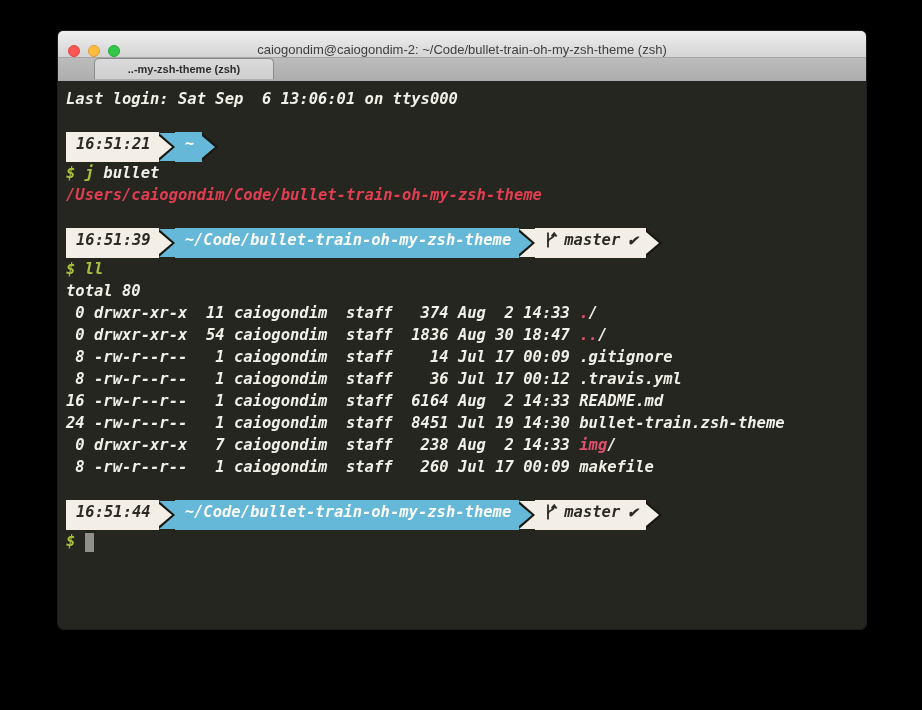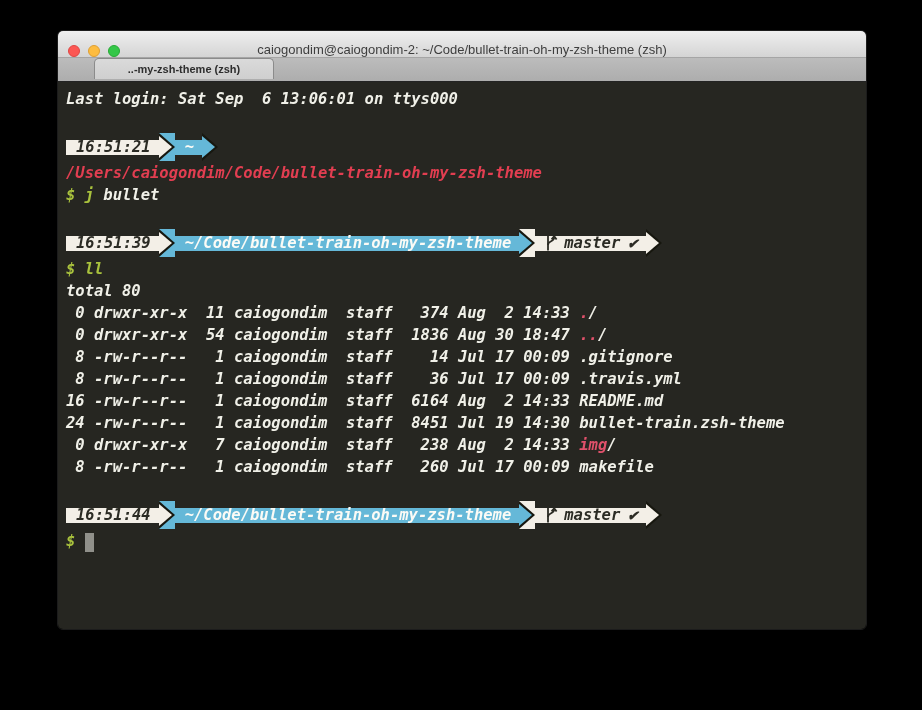--- a/index.html
+++ b/index.html
@@ -56,21 +56,21 @@
   }
   .term-line{white-space:pre;height:22px;}
   .term-line.blank{height:22px;}
   .seg-fg{color:#f0f0e8;}
   .seg-green{color:#a9c23d;}
   .seg-red{color:#e23e51;}
   .seg-pink{color:#e0516b;}
   
   .prompt-line{display:flex;align-items:center;height:30px;margin:0;}
   .pseg{
-    display:flex;align-items:center;height:15px;padding:0 8px 0 10px;
+    display:flex;align-items:center;height:24px;padding:0 8px 6px 10px;
     color:#2b2b24;white-space:pre;
   }
   .pseg.cream{background:#f3efe7;}
   .pseg.blue{background:#65b8d8;color:#fbfbf6;}
   .sep{position:relative;width:16px;height:28px;background:var(--next);flex:0 0 16px;}
   .sep::before{
     content:"";position:absolute;left:0;top:0;width:0;height:0;
     border-top:14px solid transparent;border-bottom:14px solid transparent;
     border-left:16px solid #17170f;
   }
@@ -105,41 +105,41 @@
   </div>
   <div class="screen" id="screen">
       <div class="term-line"><span class="seg-fg">Last login: Sat Sep  6 13:06:01 on ttys000</span></div>
       <div class="term-line blank"></div>
       <div class="prompt-line">
         <span class="pseg cream">16:51:21</span>
         <span class="sep" style="--prev: #f3efe7; --next: #65b8d8;"></span>
         <span class="pseg blue">~</span>
         <span class="sep" style="--prev: #65b8d8; --next: #262621;"></span>
       </div>
+      <div class="term-line"><span class="seg-green">$</span><span class="seg-fg"> </span><span class="seg-green">j</span><span class="seg-fg"> bullet</span></div>
       <div class="term-line"><span class="seg-red">/Users/caiogondim/Code/bullet-train-oh-my-zsh-theme</span></div>
-      <div class="term-line"><span class="seg-green">$</span><span class="seg-fg"> </span><span class="seg-green">j</span><span class="seg-fg"> bullet</span></div>
       <div class="term-line blank"></div>
       <div class="prompt-line">
         <span class="pseg cream">16:51:39</span>
         <span class="sep" style="--prev: #f3efe7; --next: #65b8d8;"></span>
         <span class="pseg blue">~/Code/bullet-train-oh-my-zsh-theme</span>
         <span class="sep" style="--prev: #65b8d8; --next: #f3efe7;"></span>
         <span class="pseg cream"><svg id="branch-icon-tpl" class="git-icon" width="13" height="18" viewBox="0 0 13 18" fill="none">
     <path d="M3 1.5 V16.5" stroke="#2b2b24" stroke-width="1.8"></path>
     <path d="M3 11 C3 6.5, 9.2 8, 9.2 3.6" stroke="#2b2b24" stroke-width="1.8" fill="none"></path>
     <path d="M6.6 5.4 L9.2 2.2 L11.6 5.6" stroke="#2b2b24" stroke-width="1.8" fill="none"></path>
   </svg><span>master</span><span class="check">✔</span></span>
         <span class="sep" style="--prev: #f3efe7; --next: #262621;"></span>
       </div>
       <div class="term-line"><span class="seg-green">$</span><span class="seg-fg"> </span><span class="seg-green">ll</span></div>
       <div class="term-line"><span class="seg-fg">total 80</span></div>
       <div class="term-line"><span class="seg-fg"> 0 drwxr-xr-x  11 caiogondim  staff   374 Aug  2 14:33 </span><span class="seg-pink">.</span><span class="seg-fg">/</span></div>
       <div class="term-line"><span class="seg-fg"> 0 drwxr-xr-x  54 caiogondim  staff  1836 Aug 30 18:47 </span><span class="seg-pink">..</span><span class="seg-fg">/</span></div>
       <div class="term-line"><span class="seg-fg"> 8 -rw-r--r--   1 caiogondim  staff    14 Jul 17 00:09 </span><span class="seg-fg">.gitignore</span></div>
-      <div class="term-line"><span class="seg-fg"> 8 -rw-r--r--   1 caiogondim  staff    36 Jul 17 00:09 </span><span class="seg-fg">.travis.yml</span></div>
+      <div class="term-line"><span class="seg-fg"> 8 -rw-r--r--   1 caiogondim  staff    36 Jul 17 00:12 </span><span class="seg-fg">.travis.yml</span></div>
       <div class="term-line"><span class="seg-fg">16 -rw-r--r--   1 caiogondim  staff  6164 Aug  2 14:33 </span><span class="seg-fg">README.md</span></div>
       <div class="term-line"><span class="seg-fg">24 -rw-r--r--   1 caiogondim  staff  8451 Jul 19 14:30 </span><span class="seg-fg">bullet-train.zsh-theme</span></div>
       <div class="term-line"><span class="seg-fg"> 0 drwxr-xr-x   7 caiogondim  staff   238 Aug  2 14:33 </span><span class="seg-pink">img</span><span class="seg-fg">/</span></div>
       <div class="term-line"><span class="seg-fg"> 8 -rw-r--r--   1 caiogondim  staff   260 Jul 17 00:09 </span><span class="seg-fg">makefile</span></div>
       <div class="term-line blank"></div>
       <div class="prompt-line">
         <span class="pseg cream">16:51:44</span>
         <span class="sep" style="--prev: #f3efe7; --next: #65b8d8;"></span>
         <span class="pseg blue">~/Code/bullet-train-oh-my-zsh-theme</span>
         <span class="sep" style="--prev: #65b8d8; --next: #f3efe7;"></span>

